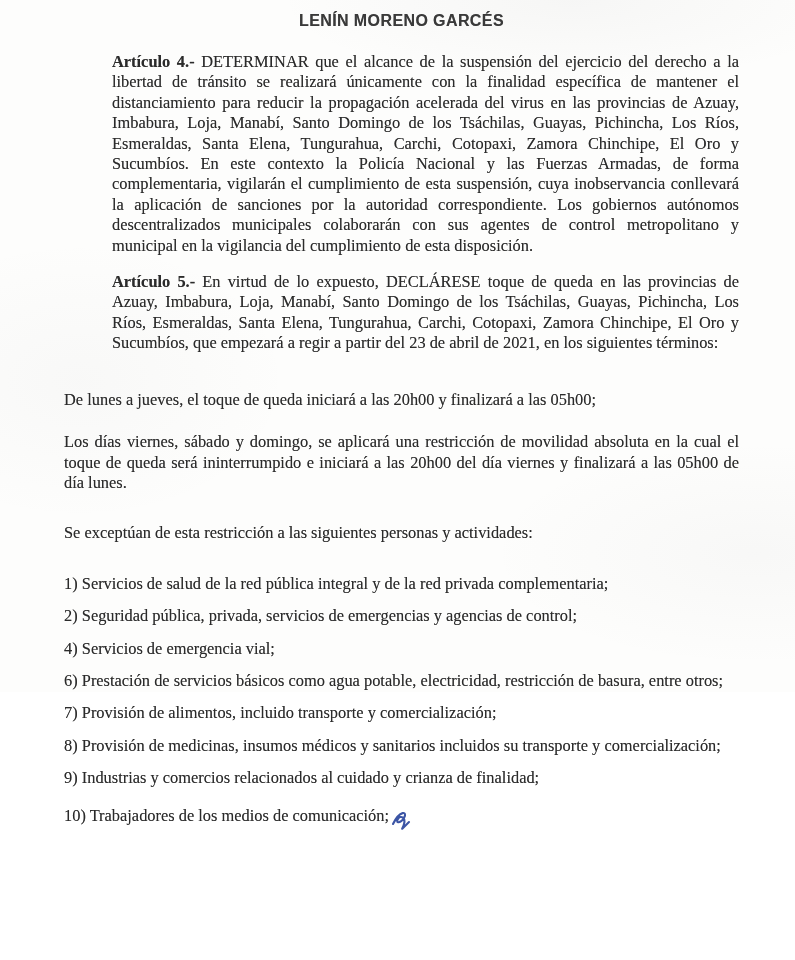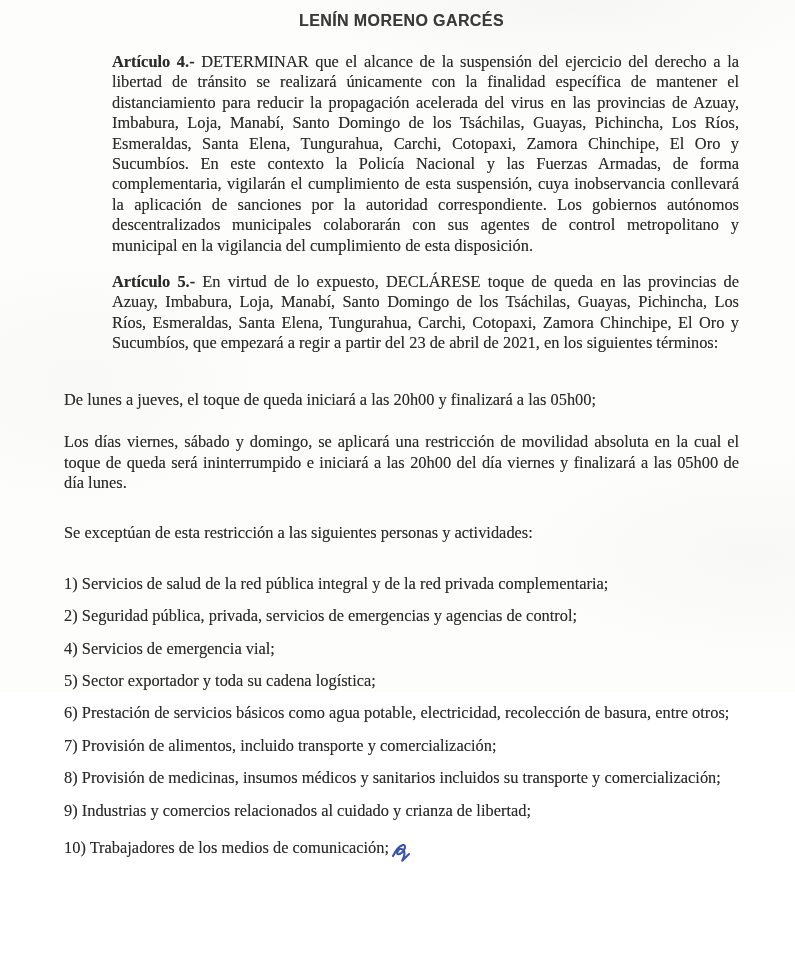--- a/index.html
+++ b/index.html
@@ -81,27 +81,26 @@
 
   <p class="body-text exceptions-intro">Se exceptúan de esta restricción a las siguientes personas y actividades:</p>
 
   <p class="body-text exception-item"><span>1)</span> <span>Servicios de salud de la red pública integral y de la red privada complementaria;</span></p>
 
   <p class="body-text exception-item"><span>2)</span> <span>Seguridad pública, privada, servicios de emergencias y agencias de control;</span></p>
 
 
   <p class="body-text exception-item"><span>4)</span> <span>Servicios de emergencia vial;</span></p>
 
-  <p class="body-text exception-item"><span>5)</span> <span>Sector exportador y toda su cadena logística;</span></p>
 
-  <p class="body-text exception-item"><span>6)</span> <span>Prestación de servicios básicos como agua potable, electricidad, recolección de basura, entre otros;</span></p>
+  <p class="body-text exception-item"><span>6)</span> <span>Prestación de servicios básicos como agua potable, electricidad, restricción de basura, entre otros;</span></p>
 
   <p class="body-text exception-item"><span>7)</span> <span>Provisión de alimentos, incluido transporte y comercialización;</span></p>
 
   <p class="body-text exception-item"><span>8)</span> <span>Provisión de medicinas, insumos médicos y sanitarios incluidos su transporte y comercialización;</span></p>
 
-  <p class="body-text exception-item"><span>9)</span> <span>Industrias y comercios relacionados al cuidado y crianza de libertad;</span></p>
+  <p class="body-text exception-item"><span>9)</span> <span>Industrias y comercios relacionados al cuidado y crianza de finalidad;</span></p>
 
   <p class="body-text exception-item"><span>10)</span> <span>Trabajadores de los medios de comunicación;</span><span class="ink-mark"><svg width="24" height="28" viewBox="0 0 24 28" fill="none" xmlns="http://www.w3.org/2000/svg">
           <path d="M3 16 C 10 2, 18 3, 14 10 C 11 15, 5 16, 8 11 C 10 7, 16 9, 14 16 C 13 20, 11 22, 13 20 L 19 14" stroke-width="2.1" stroke-linecap="round" fill="none" stroke="#3c55a5"></path>
         </svg></span></p>
 
 </div>
 
 </body></html>

